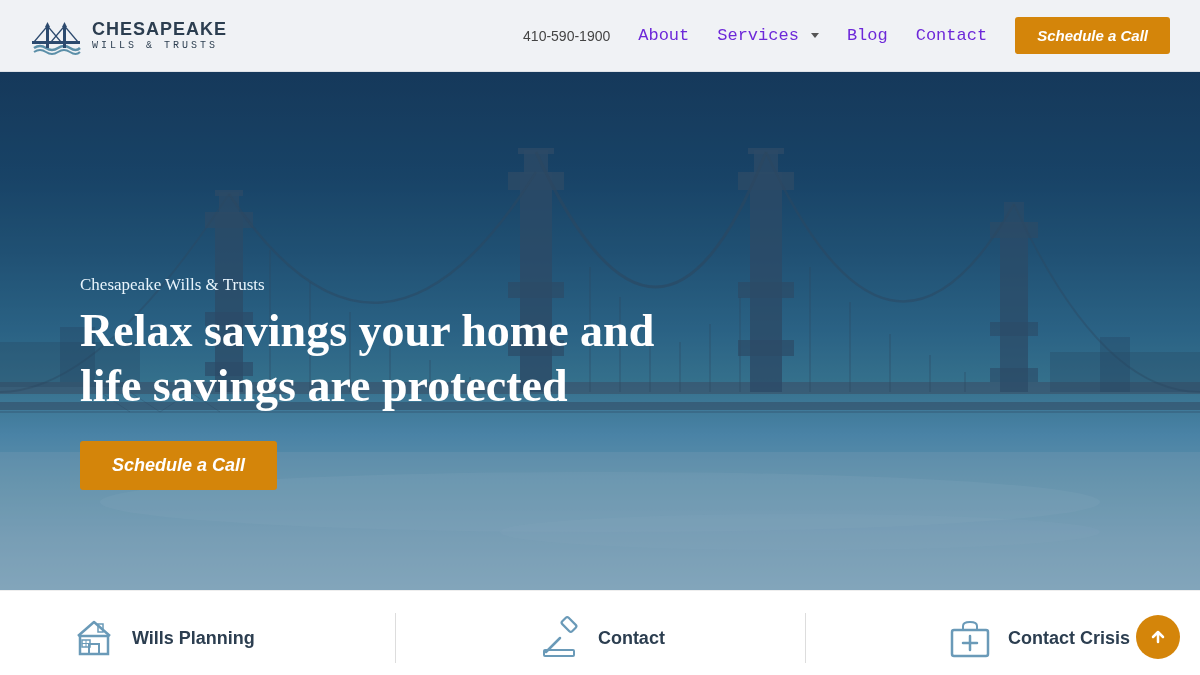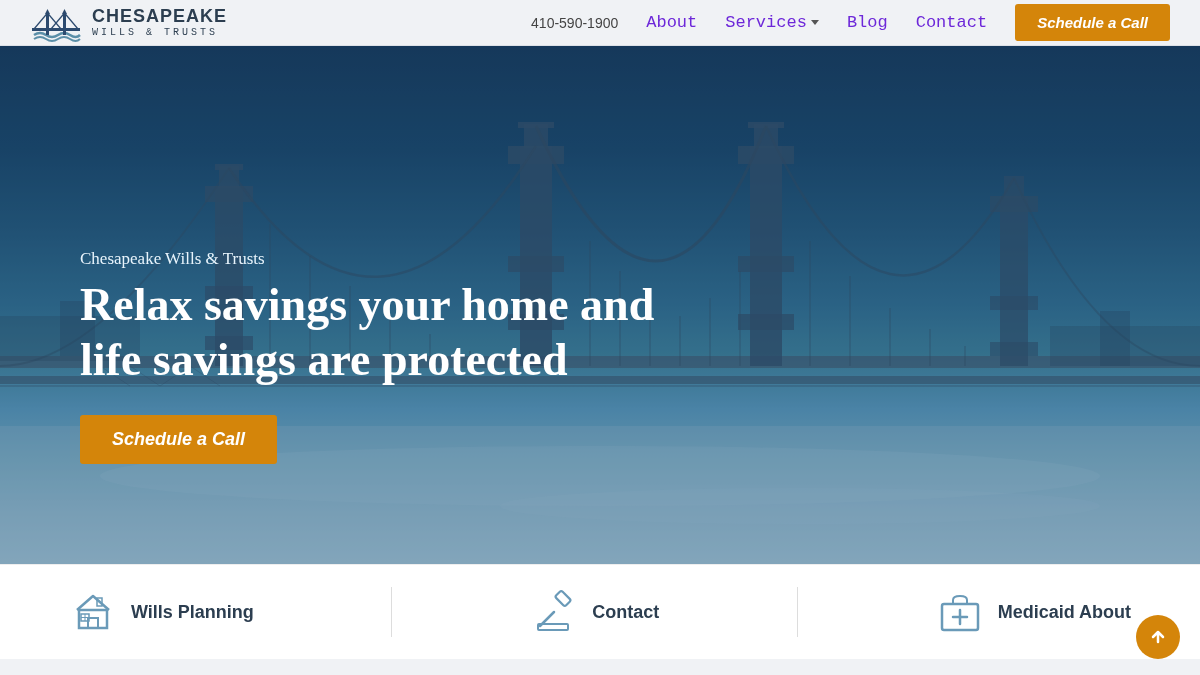--- a/index.html
+++ b/index.html
@@ -4,21 +4,21 @@
   <style>
     * { margin: 0; padding: 0; box-sizing: border-box; }
     body { font-family: Georgia, 'Times New Roman', serif; width: 1200px; height: 675px; overflow: hidden; background: #f0f2f5; }
 
     
     header {
       display: flex;
       align-items: center;
       justify-content: space-between;
       background: #f0f2f5;
-      height: 46px;
+      height: 72px;
       padding: 0 30px;
       border-bottom: 1px solid #dde1e7;
     }
     .logo-area {
       display: flex;
       align-items: center;
       gap: 10px;
     }
     .logo-icon {
       width: 52px;
@@ -58,21 +58,21 @@
       font-family: Liberation Mono, monospace;
       font-size: 17px;
       color: #6d28d9;
       text-decoration: none;
       cursor: pointer;
       font-weight: 500;
     }
     .nav-link-services {
       display: flex;
       align-items: center;
-      gap: 4px;
+      gap: 12px;
     }
     .chevron-down {
       width: 0;
       height: 0;
       border-left: 4px solid transparent;
       border-right: 4px solid transparent;
       border-top: 5px solid #555;
       display: inline-block;
     }
     .nav-cta {
@@ -399,21 +399,21 @@
     <div class="service-item">
       <svg class="service-icon" viewBox="0 0 48 48" fill="none" xmlns="http://www.w3.org/2000/svg">
 
         <rect x="6" y="16" width="36" height="26" rx="2" stroke="#6a9ab8" stroke-width="2.5" fill="none"></rect>
 
         <path d="M17 16 L17 12 Q17 8 24 8 Q31 8 31 12 L31 16" stroke="#6a9ab8" stroke-width="2" fill="none"></path>
 
         <line x1="24" y1="22" x2="24" y2="36" stroke="#6a9ab8" stroke-width="2.5" stroke-linecap="round"></line>
         <line x1="17" y1="29" x2="31" y2="29" stroke="#6a9ab8" stroke-width="2.5" stroke-linecap="round"></line>
       </svg>
-      <span class="service-label">Medicaid About</span>
+      <span class="service-label">Contact Crisis</span>
     </div>
 
   </div>
 
   <div class="orange-circle">
     <svg width="20" height="20" viewBox="0 0 20 20" fill="none">
       <path d="M10 15 L10 5 M5 10 L10 5 L15 10" stroke="#fff" stroke-width="2.5" stroke-linecap="round" stroke-linejoin="round"></path>
     </svg>
   </div>
 

